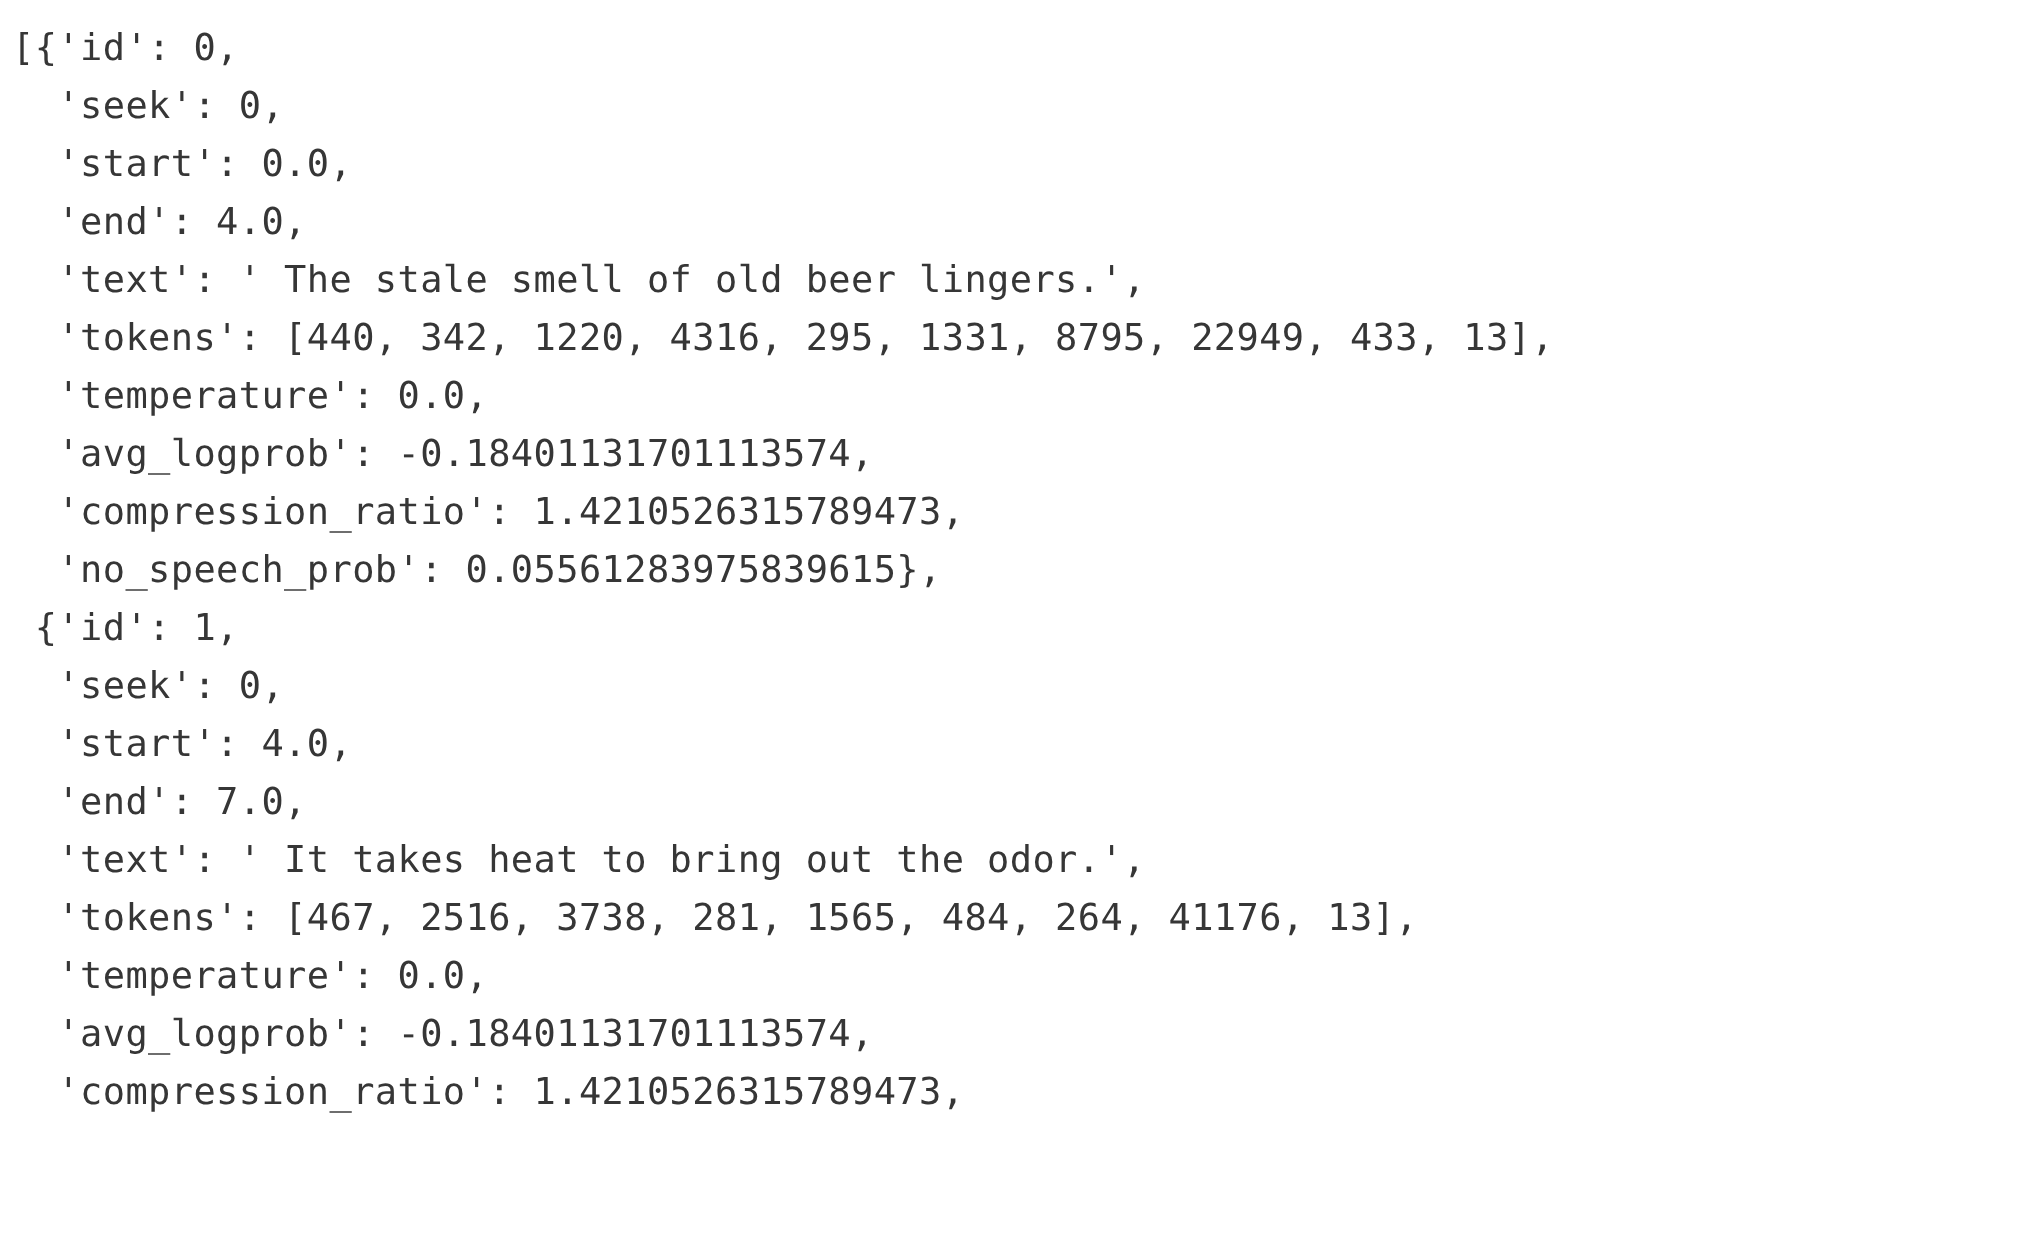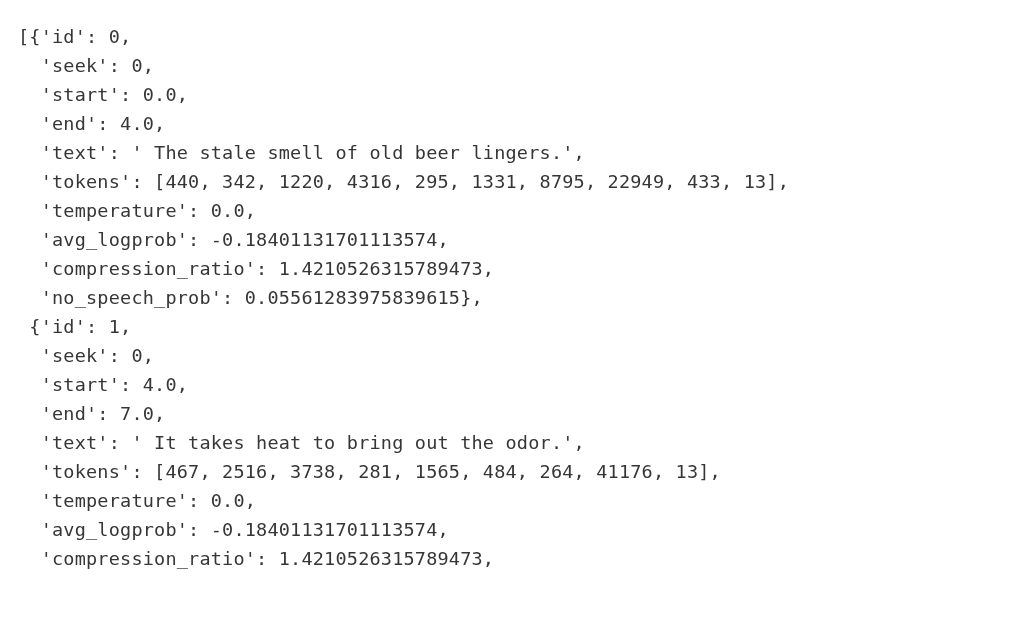--- a/index.html
+++ b/index.html
@@ -4,21 +4,21 @@
 <style>
   html, body {
     margin: 0;
     padding: 0;
     background: #ffffff;
     width: 1014px;
     height: 622px;
     overflow: hidden;
   }
   pre.code {
-    margin: 12px;
+    margin: 0;
     padding: 10px 6px 6px 6px;
     font-family: Consolas, "Menlo", "DejaVu Sans Mono", "Courier New", monospace;
     font-size: 18.5px;
     line-height: 29px;
     color: #363636;
     white-space: pre;
     letter-spacing: 0.2px;
   }
 </style>
 </head>

